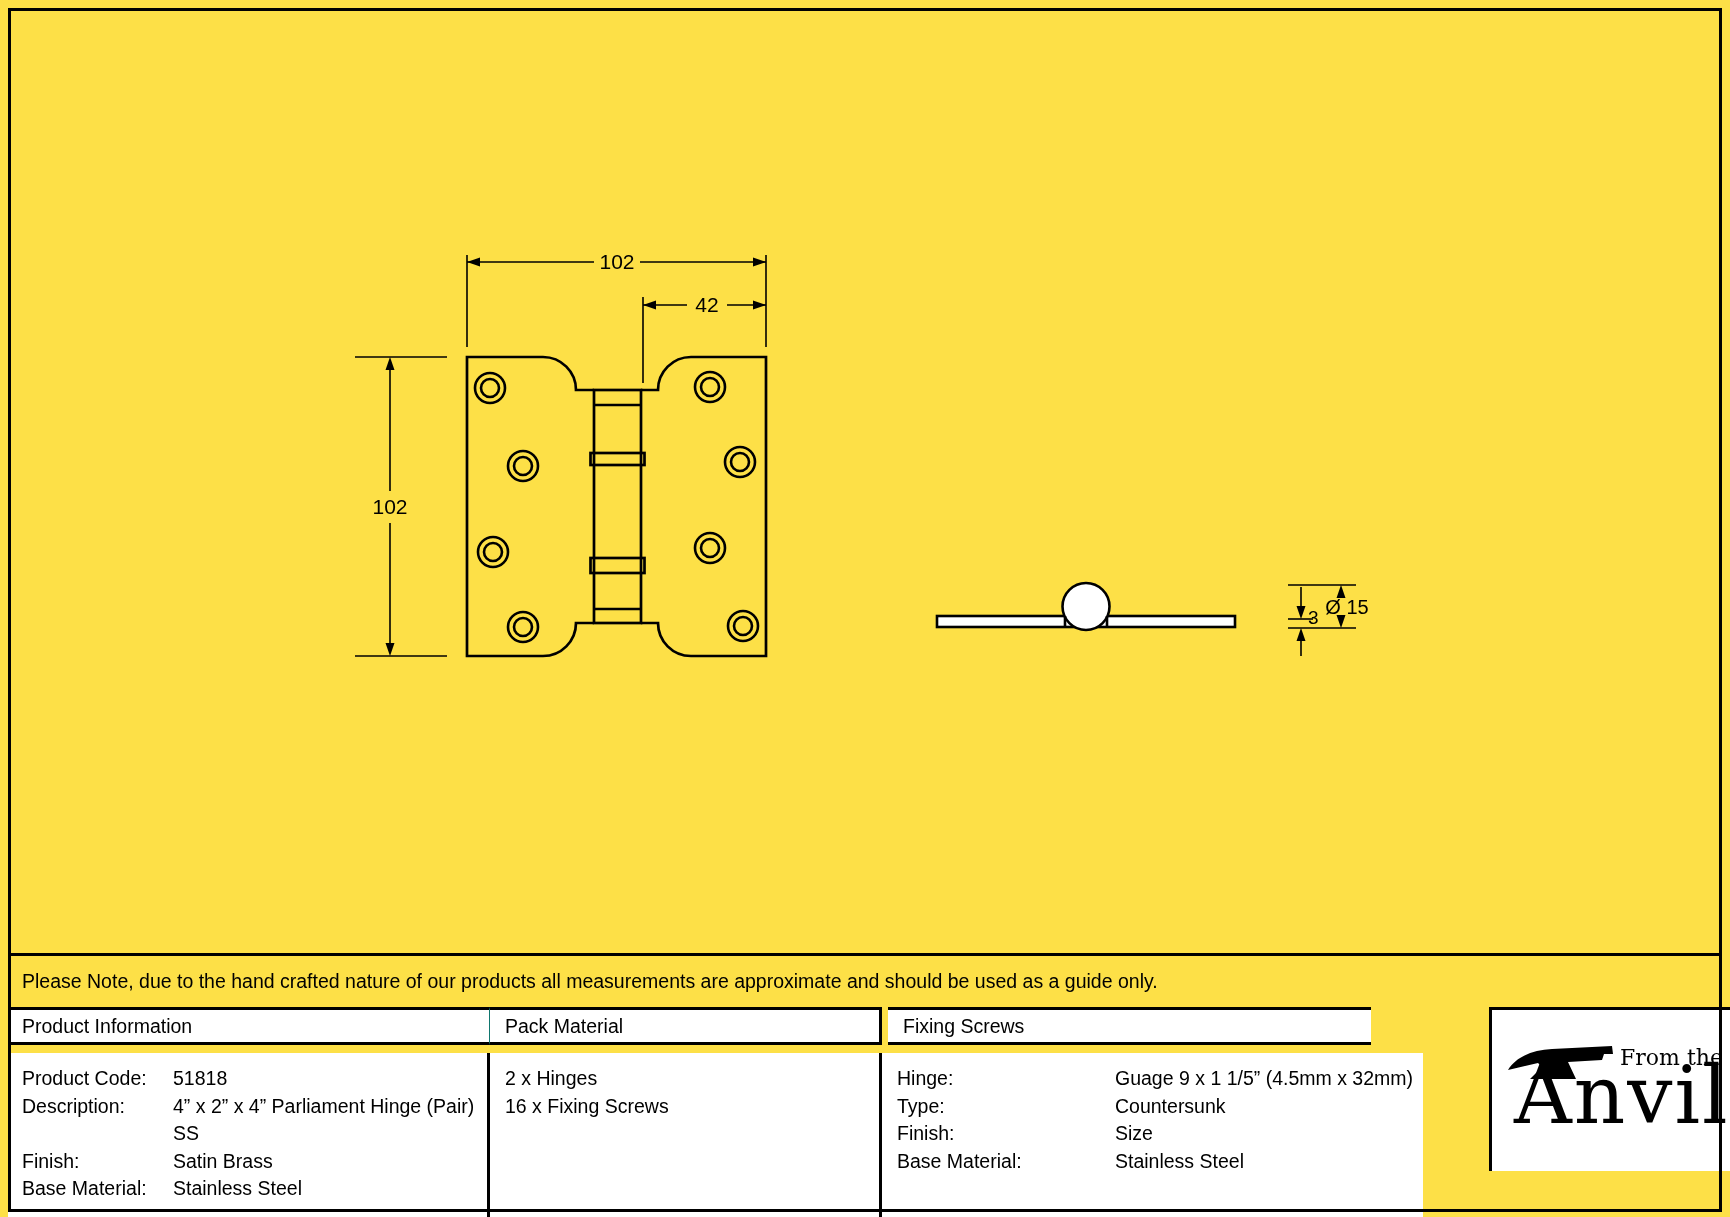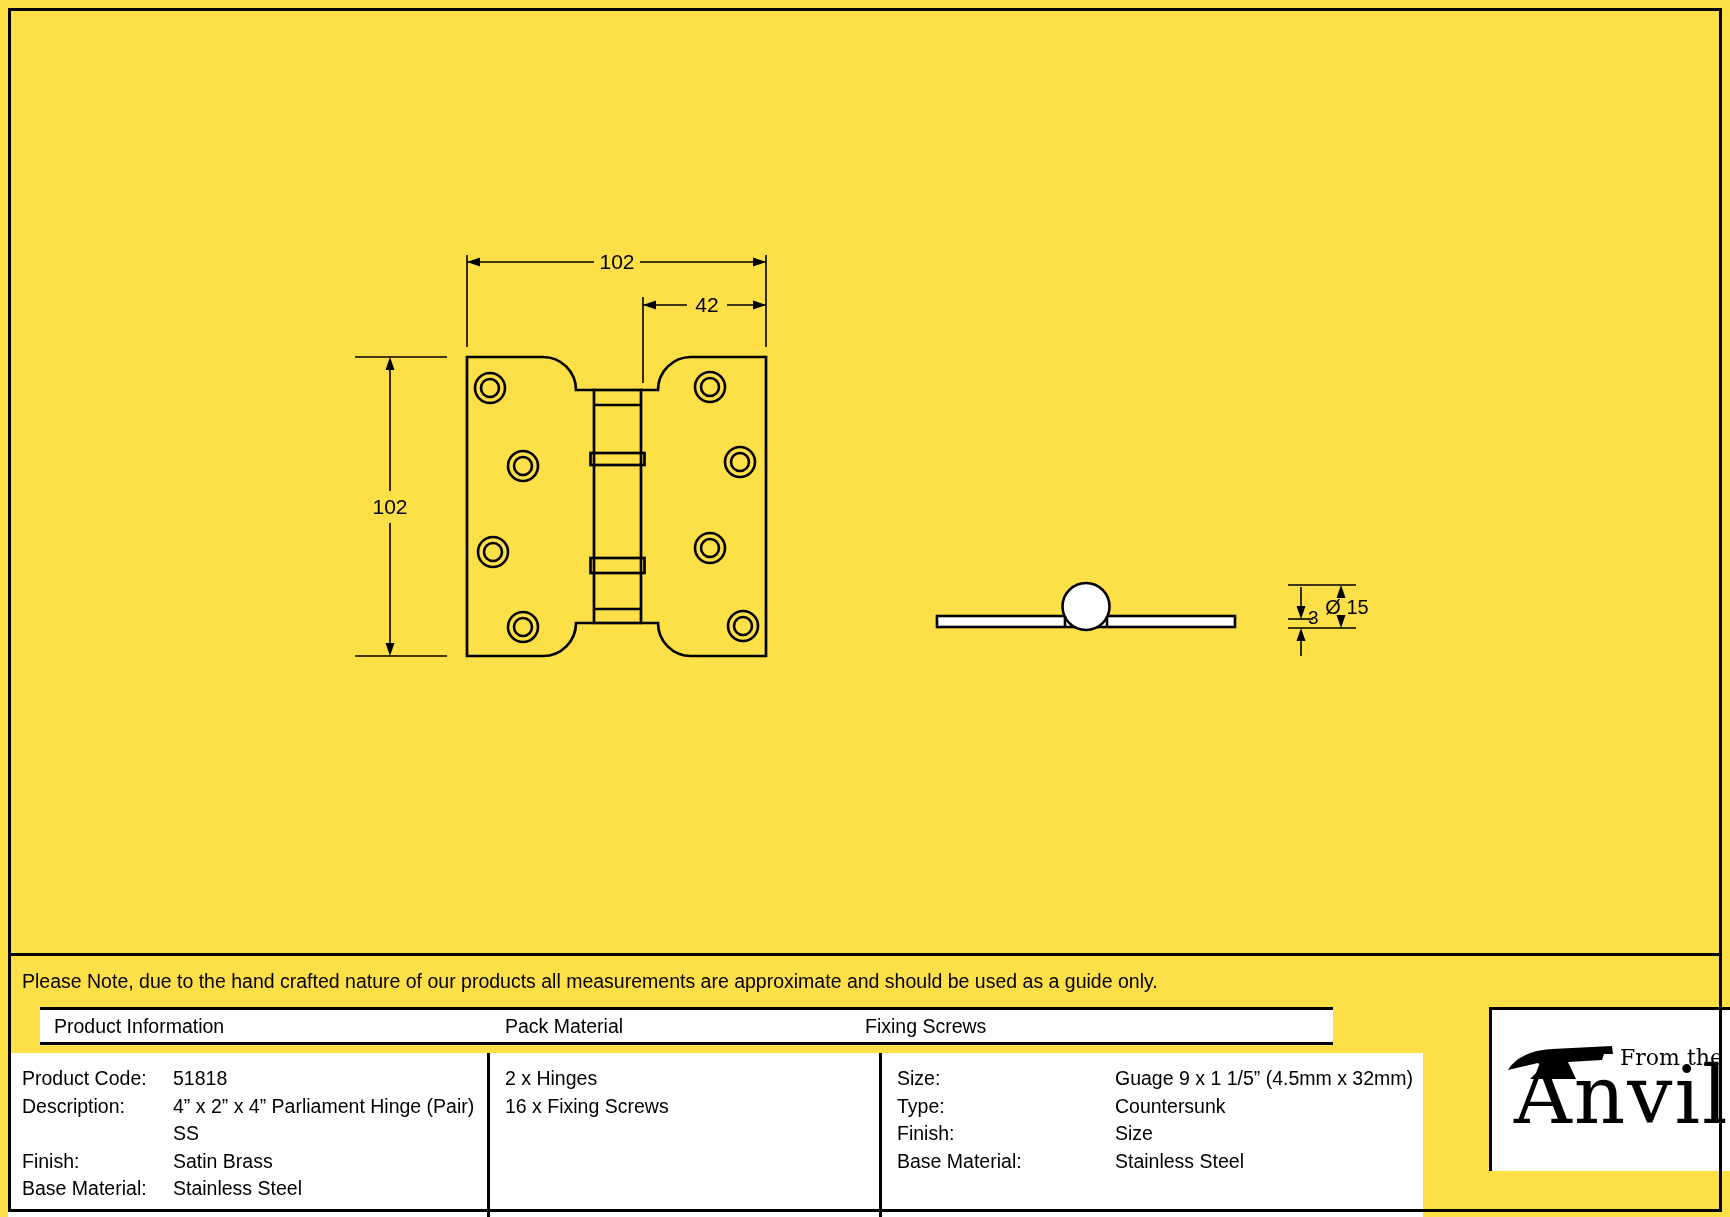--- a/index.html
+++ b/index.html
@@ -19,23 +19,23 @@
   .note-row{
     position:absolute;left:8px;top:953px;width:1714px;height:54px;
     border-top:3px solid #000;box-sizing:border-box;
     display:flex;align-items:center;
     font-size:19.5px;
   }
   .note-row span{padding-left:14px;}
   .cell{position:absolute;box-sizing:border-box;background:#fff;}
   .hdr{top:1007px;height:38px;border-top:3px solid #000;border-bottom:3px solid #000;
        font-size:19.5px;display:flex;align-items:center;}
-  .hdr-pi{left:8px;width:482px;border-right:3px solid #0f766e;margin-left:32px;}
+  .hdr-pi{left:8px;width:482px;border-right:1px solid #0f766e;}
   .hdr-pc{left:490px;width:392px;border-right:3px solid #000;}
-  .hdr-fs{left:850px;width:483px;}
+  .hdr-fs{left:888px;width:483px;}
   .body{top:1045px;height:167px;font-size:19.5px;margin-top:8px;}
   .body-pi{left:8px;width:482px;border-right:3px solid #000;padding:12px 8px 0 14px;}
   .body-pc{left:490px;width:392px;border-right:3px solid #000;padding:12px 0 0 15px;}
   .body-fs{left:882px;width:541px;padding:12px 0 0 15px;}
   .logo-cell{
     left:1489px;top:1007px;width:299px;height:164px;
     border-top:3px solid #000;border-left:3px solid #000;
     display:flex;align-items:center;justify-content:center;
   }
   .pad-l{padding-left:14px;}
@@ -184,21 +184,21 @@
     </div>
   </div>
 
   <div class="cell body body-pc">
     <div class="pc-item">2 x Hinges</div>
     <div class="pc-item">16 x Fixing Screws</div>
   </div>
 
   <div class="cell body body-fs">
     <div class="kv-row">
-      <span class="kv-label">Size:</span>
+      <span class="kv-label">Hinge:</span>
       <span class="kv-value">Guage 9 x 1 1/5” (4.5mm x 32mm)</span>
     </div>
     <div class="kv-row">
       <span class="kv-label">Type:</span>
       <span class="kv-value">Countersunk</span>
     </div>
     <div class="kv-row">
       <span class="kv-label">Finish:</span>
       <span class="kv-value">Size</span>
     </div>

